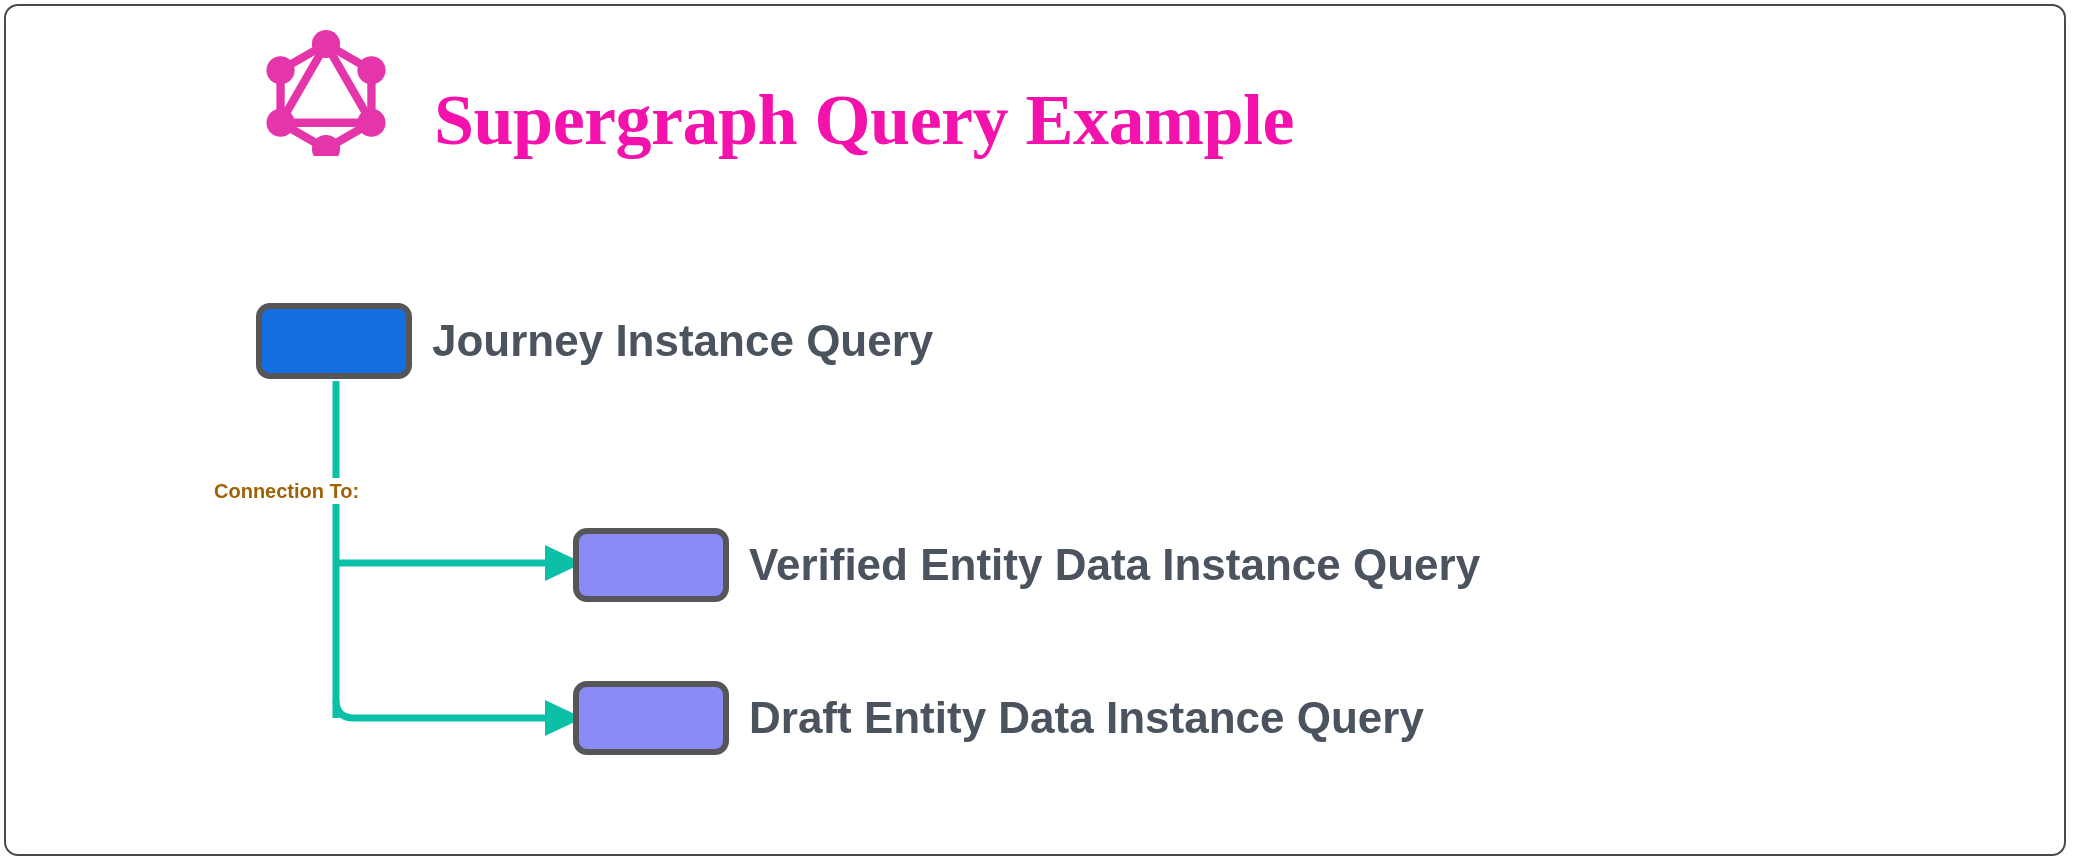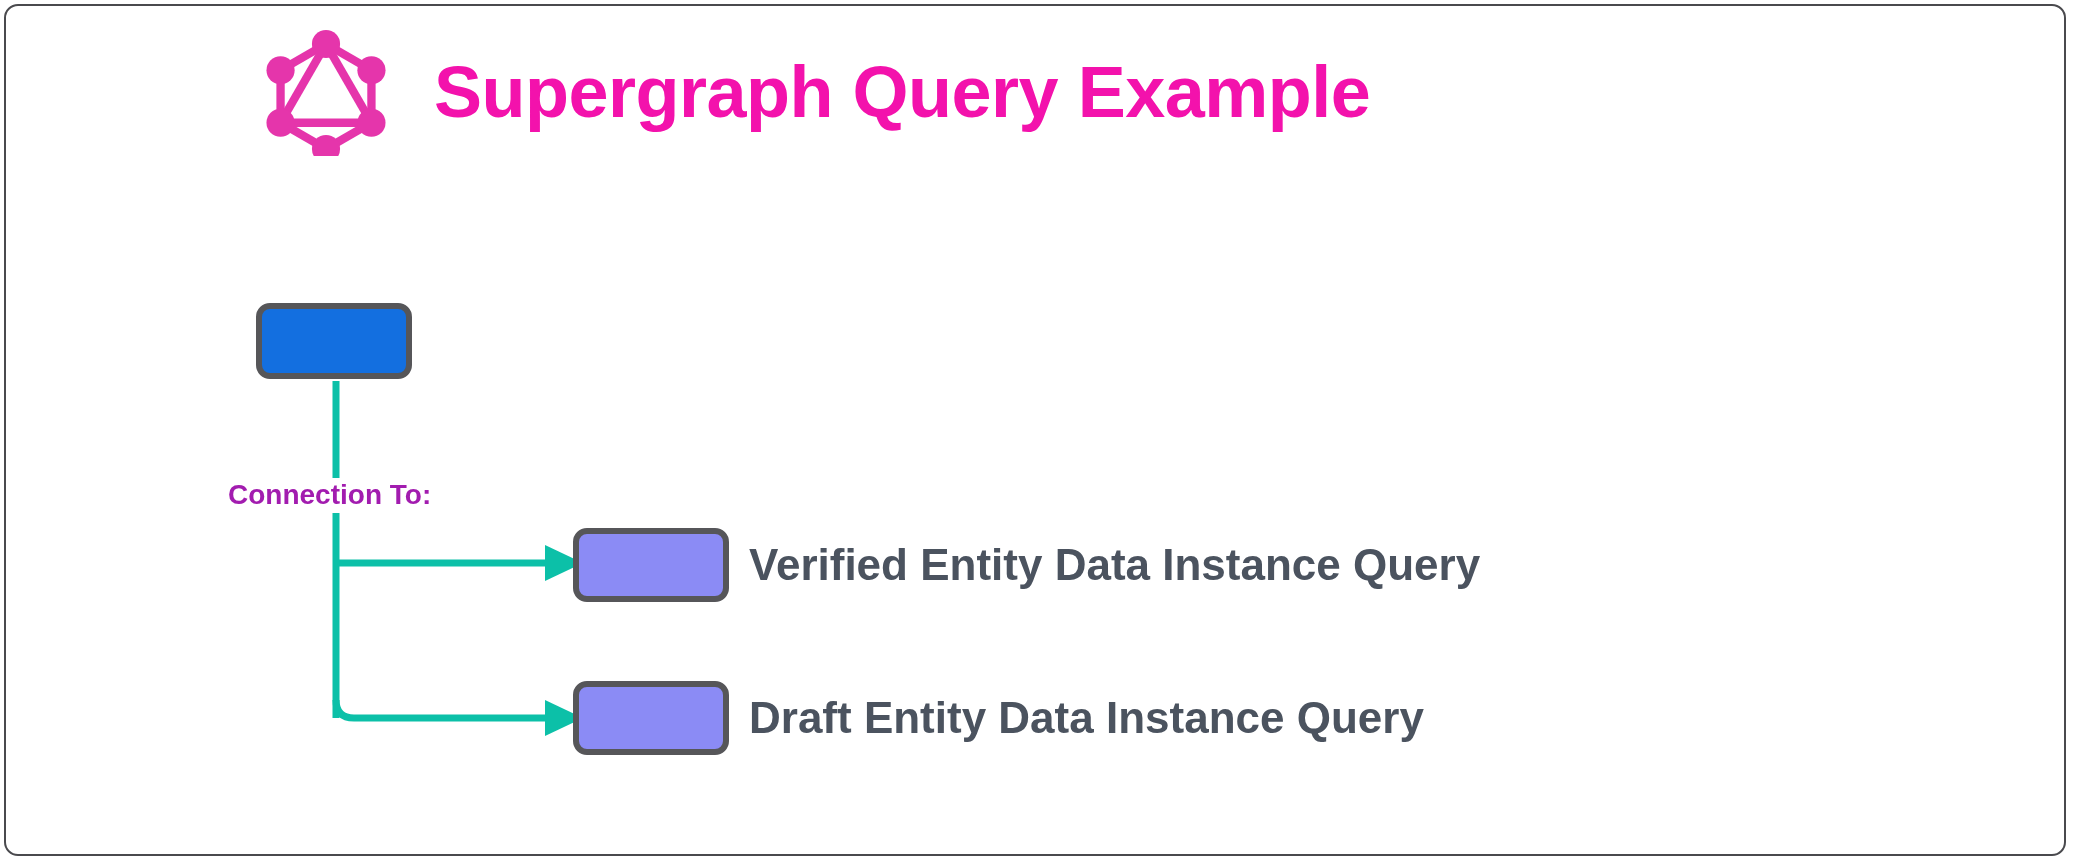--- a/index.html
+++ b/index.html
@@ -32,21 +32,22 @@
     height: 864px;
   }
 
   
   #header {
     position: absolute;
     left: 262px;
     top: 28px;
     height: 128px;
     display: flex;
-    align-items: center;
+    align-items: flex-end;
+    font-family: Liberation Serif, serif;
   }
   #graphql-logo {
     width: 128px;
     height: 128px;
     flex: 0 0 auto;
     display: block;
   }
   #page-title {
     margin-left: 44px;
     font-size: 72px;
@@ -106,25 +107,25 @@
     top: 528px;
   }
   #node-draft {
     left: 573px;
     top: 681px;
   }
 
   
   #connection-label {
     position: absolute;
-    left: 224px;
+    left: 210px;
     top: 478px;
-    font-size: 28px;
+    font-size: 20px;
     font-weight: bold;
-    color: #a21caf;
+    color: #a16207;
     white-space: nowrap;
     background: #ffffff;
     padding: 2px 4px;
     line-height: 1.1;
   }
 </style>
 </head>
 <body>
 
 <div class="canvas">
@@ -164,20 +165,21 @@
     <polygon points="545,545 583,563 545,581" fill="#0CC0A8"></polygon>
 
     <path d="M 336 700 Q 336 718 354 718 L 545 718" fill="none" stroke="#0CC0A8" stroke-width="7" stroke-linecap="butt"></path>
     <polygon points="545,700 583,718 545,736" fill="#0CC0A8"></polygon>
   </svg>
 
   <div id="connection-label">Connection To:</div>
 
   <div class="node" id="node-root">
     <div class="node-box root"></div>
+    <div class="node-label">Journey Instance Query</div>
   </div>
 
   <div class="node" id="node-draft">
     <div class="node-box child"></div>
     <div class="node-label">Draft Entity Data Instance Query</div>
   </div>
 
   <div class="node" id="node-verified">
     <div class="node-box child"></div>
     <div class="node-label">Verified Entity Data Instance Query</div>

